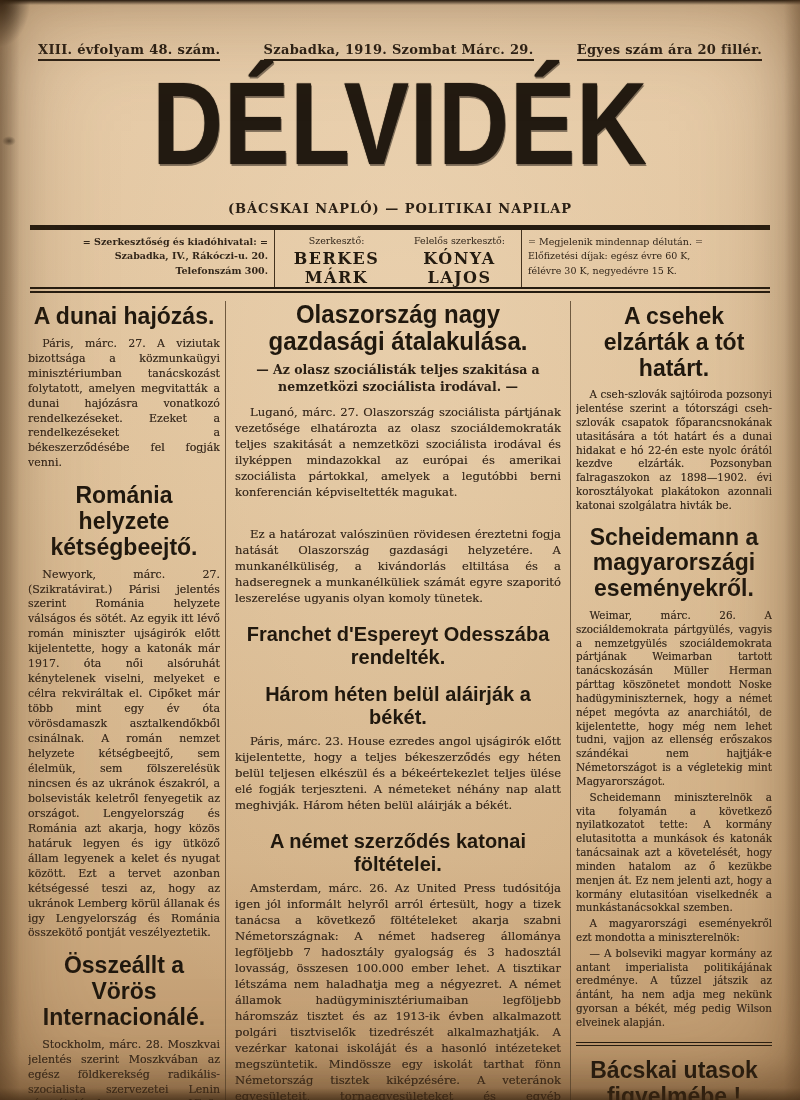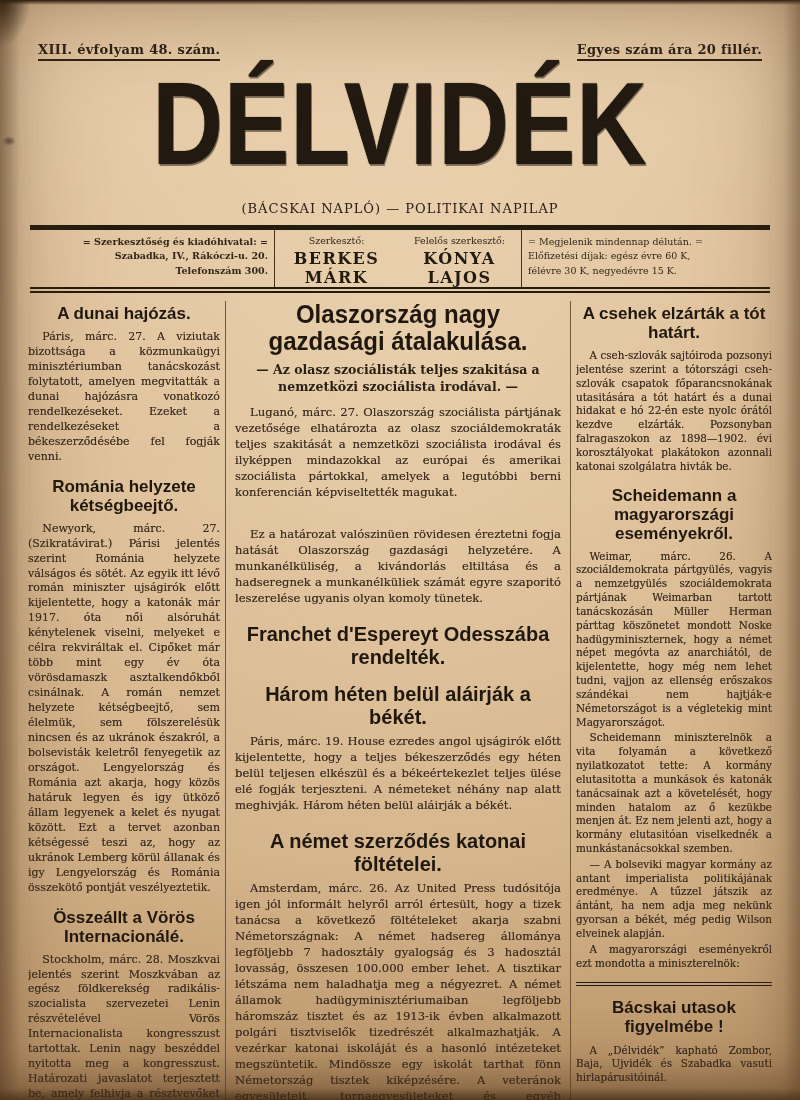--- a/index.html
+++ b/index.html
@@ -33,21 +33,21 @@
   .topline{display:flex;justify-content:space-between;margin:42px 38px 0;
     font-size:13px;font-weight:bold;letter-spacing:.3px;color:#2b2015;gap:20px;}
   .topline span{border-bottom:2px solid #2b2015;padding-bottom:2px;}
   .title-wrap{text-align:center;margin-top:10px;height:122px;}
   .np-title{
     display:inline-block;font-family:"Liberation Sans", sans-serif;font-weight:bold;
     font-size:102px;line-height:.94;color:#221a11;letter-spacing:1px;
     transform:scaleY(1.14) scaleX(.96);transform-origin:center top;
     text-shadow:0 0 1px #221a11, 1px 1px 0 rgba(34,26,17,.5);
   }
-  .np-subtitle{text-align:center;font-weight:normal;font-size:13px;letter-spacing:1px;
+  .np-subtitle{text-align:center;font-weight:bold;font-size:13px;letter-spacing:1px;
     color:#2b2015;margin-top:8px;}
 
   
   .masthead{
     margin:9px 30px 0;border-top:5px solid #241b10;border-bottom:6px double #241b10;
     display:flex;align-items:stretch;color:#32261a;
   }
   .m-box{padding:5px 6px 6px;}
   .m-office{width:232px;text-align:right;font-size:9.5px;font-weight:bold;line-height:1.5;}
   .m-editors{flex:1;display:flex;border-left:1px solid #443categories320;border-left:1px solid #44331f;border-right:1px solid #44331f;text-align:center;}
@@ -66,21 +66,21 @@
   .col-right{width:196px;}
 
   p.body{margin:0;text-align:justify;text-indent:1.3em;
     font-size:11px;line-height:1.36;color:#3a2c1f;text-shadow:0 0 .4px rgba(58,44,31,.6);}
   .col-mid p.body{font-size:11.6px;line-height:1.38;}
   .col-right p.body{font-size:10.4px;line-height:1.33;}
   p.body + p.body{margin-top:2px;}
 
   h2{font-family:"Liberation Sans", sans-serif;color:#20180e;text-align:center;
     margin:0;font-weight:bold;}
-  .h-side{font-size:17px;line-height:1.12;margin:12px 4px 7px;}
+  .h-side{font-size:23px;line-height:1.12;margin:12px 4px 7px;}
   .h-side-first{margin-top:3px;}
   .h-main{font-size:24px;line-height:1.05;margin:1px 0 9px;transform:scaleY(1.08);}
   .h-mid{font-size:20px;line-height:1.1;margin:16px 0 7px;transform:scaleY(1.05);}
   .deck{font-weight:bold;font-size:12.5px;line-height:1.35;text-align:center;
     margin:10px 6px 9px;color:#2b2015;}
   .gap-md{height:26px;}
   .dbl-rule{border-top:4px double #241b10;margin:12px 0 10px;}
 </style>
 </head>
 <body>
@@ -90,20 +90,21 @@
   <div class="edge-top"></div>
   <div class="corner-tl"></div>
   <div class="edge-left"></div>
   <div class="edge-right"></div>
   <div class="edge-bottom"></div>
   <div class="smudge"></div>
 
   <header>
     <div class="topline">
       <span>XIII. évfolyam 48. szám.</span>
+      <span>Szabadka, 1919. Szombat Márc. 29.</span>
       <span>Egyes szám ára 20 fillér.</span>
     </div>
     <div class="title-wrap">
       <div class="np-title">DÉLVIDÉK</div>
     </div>
     <div class="np-subtitle">(BÁCSKAI NAPLÓ) — POLITIKAI NAPILAP</div>
   </header>
 
   <div class="masthead">
     <div class="m-box m-office">
@@ -154,41 +155,41 @@
         <div class="deck">— Az olasz szociálisták teljes szakitása a nemzetközi szociálista irodával. —</div>
         <p class="body">Luganó, márc. 27. Olaszország szociálista pártjának vezetősége elhatározta az olasz szociáldemokraták teljes szakitását a nemzetközi szociálista irodával és ilyképpen mindazokkal az európai és amerikai szociálista pártokkal, amelyek a legutóbbi berni konferencián képviseltették magukat.</p>
         <div class="gap-md"></div>
         <p class="body">Ez a határozat valószinüen rövidesen éreztetni fogja hatását Olaszország gazdasági helyzetére. A munkanélküliség, a kivándorlás eltiltása és a hadseregnek a munkanélküliek számát egyre szaporitó leszerelése ugyanis olyan komoly tünetek.</p>
       </article>
       <article>
         <h2 class="h-mid">Franchet d'Espereyt Odesszába rendelték.</h2>
       </article>
       <article>
         <h2 class="h-mid">Három héten belül aláirják a békét.</h2>
-        <p class="body">Páris, márc. 19. House ezredes angol ujságirók előtt kijelentette, hogy a teljes békeszerződés egy héten belül teljesen elkészül és a békeértekezlet teljes ülése elé fogják terjeszteni. A németeket néhány nap alatt meghivják. Három héten belül aláirják a békét.</p>
+        <p class="body">Páris, márc. 23. House ezredes angol ujságirók előtt kijelentette, hogy a teljes békeszerződés egy héten belül teljesen elkészül és a békeértekezlet teljes ülése elé fogják terjeszteni. A németeket néhány nap alatt meghivják. Három héten belül aláirják a békét.</p>
       </article>
       <article>
         <h2 class="h-mid">A német szerződés katonai föltételei.</h2>
         <p class="body">Amsterdam, márc. 26. Az United Press tudósitója igen jól informált helyről arról értesült, hogy a tizek tanácsa a következő föltételeket akarja szabni Németországnak: A német hadsereg állománya legföljebb 7 hadosztály gyalogság és 3 hadosztál lovasság, összesen 100.000 ember lehet. A tisztikar létszáma nem haladhatja meg a négyezret. A német államok hadügyminisztériumaiban legföljebb háromszáz tisztet és az 1913-ik évben alkalmazott polgári tisztviselők tizedrészét alkalmazhatják. A vezérkar katonai iskoláját és a hasonló intézeteket megszüntetik. Mindössze egy iskolát tarthat fönn Németország tisztek kiképzésére. A veteránok egyesületeit, tornaegyesületeket és egyéb szervezeteket, amelyekben katonai gyakorlatokat tartanak, meg kell szüntetni. A Rajnától tizenöt mérföldnyire levő területen belül minden várat vagy erősséget le kell rombolni. Uj erősségeket nem szabad építeni. A tüzérség fölszerelése 18.000 karabély, 36 nehéz géppuska és 36 tábori ágyu lehet; nehéz tüzérséget nem tarthat Németország. A municiókészleteket a legkisebb mennyiségre kell korlátozni. A municióraktárak fekvését közölni kell az antanttal. A szövetségesek fönntartják magunknak azt a jogot, hogy a municiógyárak számát leszállithassák. A megengedett mennyiségen felül levő hadianyagot át kell adni a szövetségeseknek,</p>
       </article>
     </section>
 
     <div class="vrule"></div>
 
     <section class="col col-right">
       <article>
         <h2 class="h-side h-side-first">A csehek elzárták a tót határt.</h2>
         <p class="body">A cseh-szlovák sajtóiroda pozsonyi jelentése szerint a tótországi cseh-szlovák csapatok főparancsnokának utasitására a tót határt és a dunai hidakat e hó 22-én este nyolc órától kezdve elzárták. Pozsonyban falragaszokon az 1898—1902. évi korosztályokat plakátokon azonnali katonai szolgálatra hivták be.</p>
       </article>
       <article>
         <h2 class="h-side">Scheidemann a magyarországi eseményekről.</h2>
         <p class="body">Weimar, márc. 26. A szociáldemokrata pártgyülés, vagyis a nemzetgyülés szociáldemokrata pártjának Weimarban tartott tanácskozásán Müller Herman párttag köszönetet mondott Noske hadügyminiszternek, hogy a német népet megóvta az anarchiától, de kijelentette, hogy még nem lehet tudni, vajjon az ellenség erőszakos szándékai nem hajtják-e Németországot is a végletekig mint Magyarországot.</p>
         <p class="body">Scheidemann miniszterelnök a vita folyamán a következő nyilatkozatot tette: A kormány elutasitotta a munkások és katonák tanácsainak azt a követelését, hogy minden hatalom az ő kezükbe menjen át. Ez nem jelenti azt, hogy a kormány elutasitóan viselkednék a munkástanácsokkal szemben.</p>
+        <p class="body">A magyarországi eseményekről ezt mondotta a miniszterelnök:</p>
         <p class="body">— A bolseviki magyar kormány az antant imperialista politikájának eredménye. A tűzzel játszik az ántánt, ha nem adja meg nekünk gyorsan a békét, még pedig Wilson elveinek alapján.</p>
-        <p class="body">A magyarországi eseményekről ezt mondotta a miniszterelnök:</p>
       </article>
       <div class="dbl-rule"></div>
       <article>
         <h2 class="h-side">Bácskai utasok figyelmébe !</h2>
         <p class="body">A „Délvidék” kapható Zombor, Baja, Ujvidék és Szabadka vasuti hirlapárusitóinál.</p>
       </article>
     </section>
 
   </main>
 </div>

